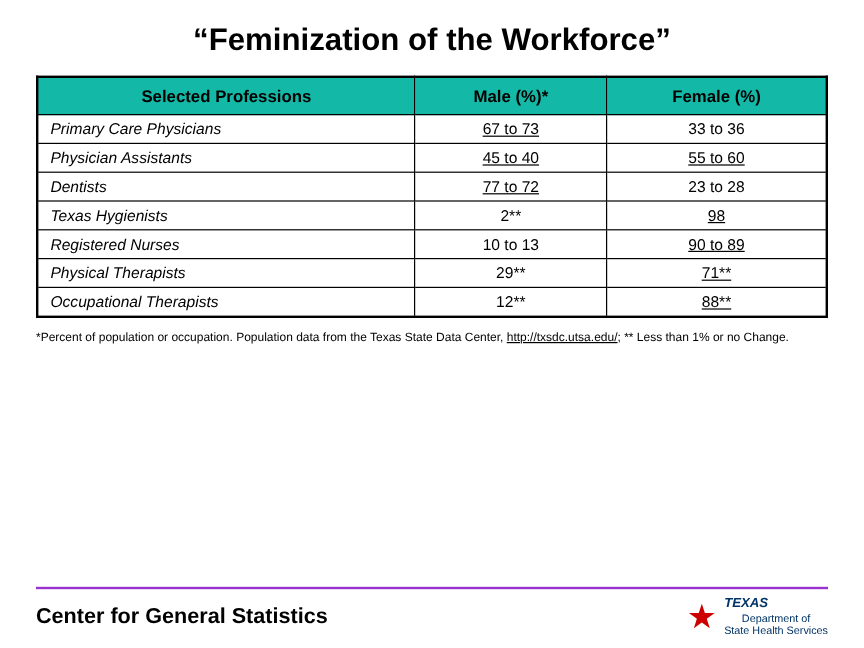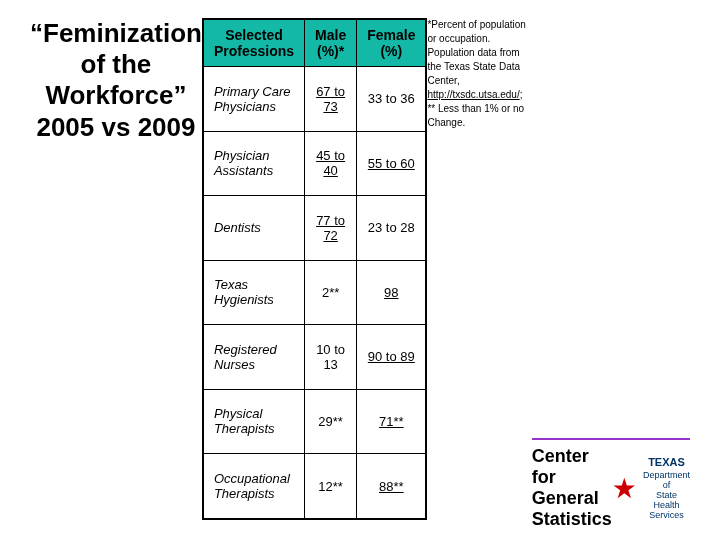--- a/index.html
+++ b/index.html
@@ -9,21 +9,21 @@
       background: #ffffff;
       font-family: Arial, sans-serif;
       overflow: hidden;
       position: relative;
     }
     .page-container {
       width: 720px;
       height: 540px;
       padding: 18px 30px 10px 30px;
       display: flex;
-      flex-direction: row;
+      flex-direction: column;
     }
     .title-section {
       text-align: center;
       margin-bottom: 14px;
     }
     .main-title {
       font-size: 26px;
       font-weight: bold;
       color: #000000;
       line-height: 1.2;
@@ -90,35 +90,35 @@
     }
     .logo-star {
       font-size: 28px;
       color: #cc0000;
     }
     .logo-text {
       font-size: 11px;
       font-weight: bold;
       color: #003366;
       line-height: 1.2;
-      text-align: center;
+      text-align: left;
+      font-style: italic;
     }
     .logo-sub {
       font-size: 9px;
       color: #003366;
       text-align: center;
     }
   </style>
 </head>
 <body>
 
 <div class="page-container">
   <div class="title-section">
     <div class="main-title">“Feminization of the Workforce”</div>
-    <div class="sub-title">2005 vs 2009</div>
   </div>
 
   <table>
     <thead>
       <tr>
         <th>Selected Professions</th>
         <th>Male (%)*</th>
         <th>Female (%)</th>
       </tr>
     </thead>

